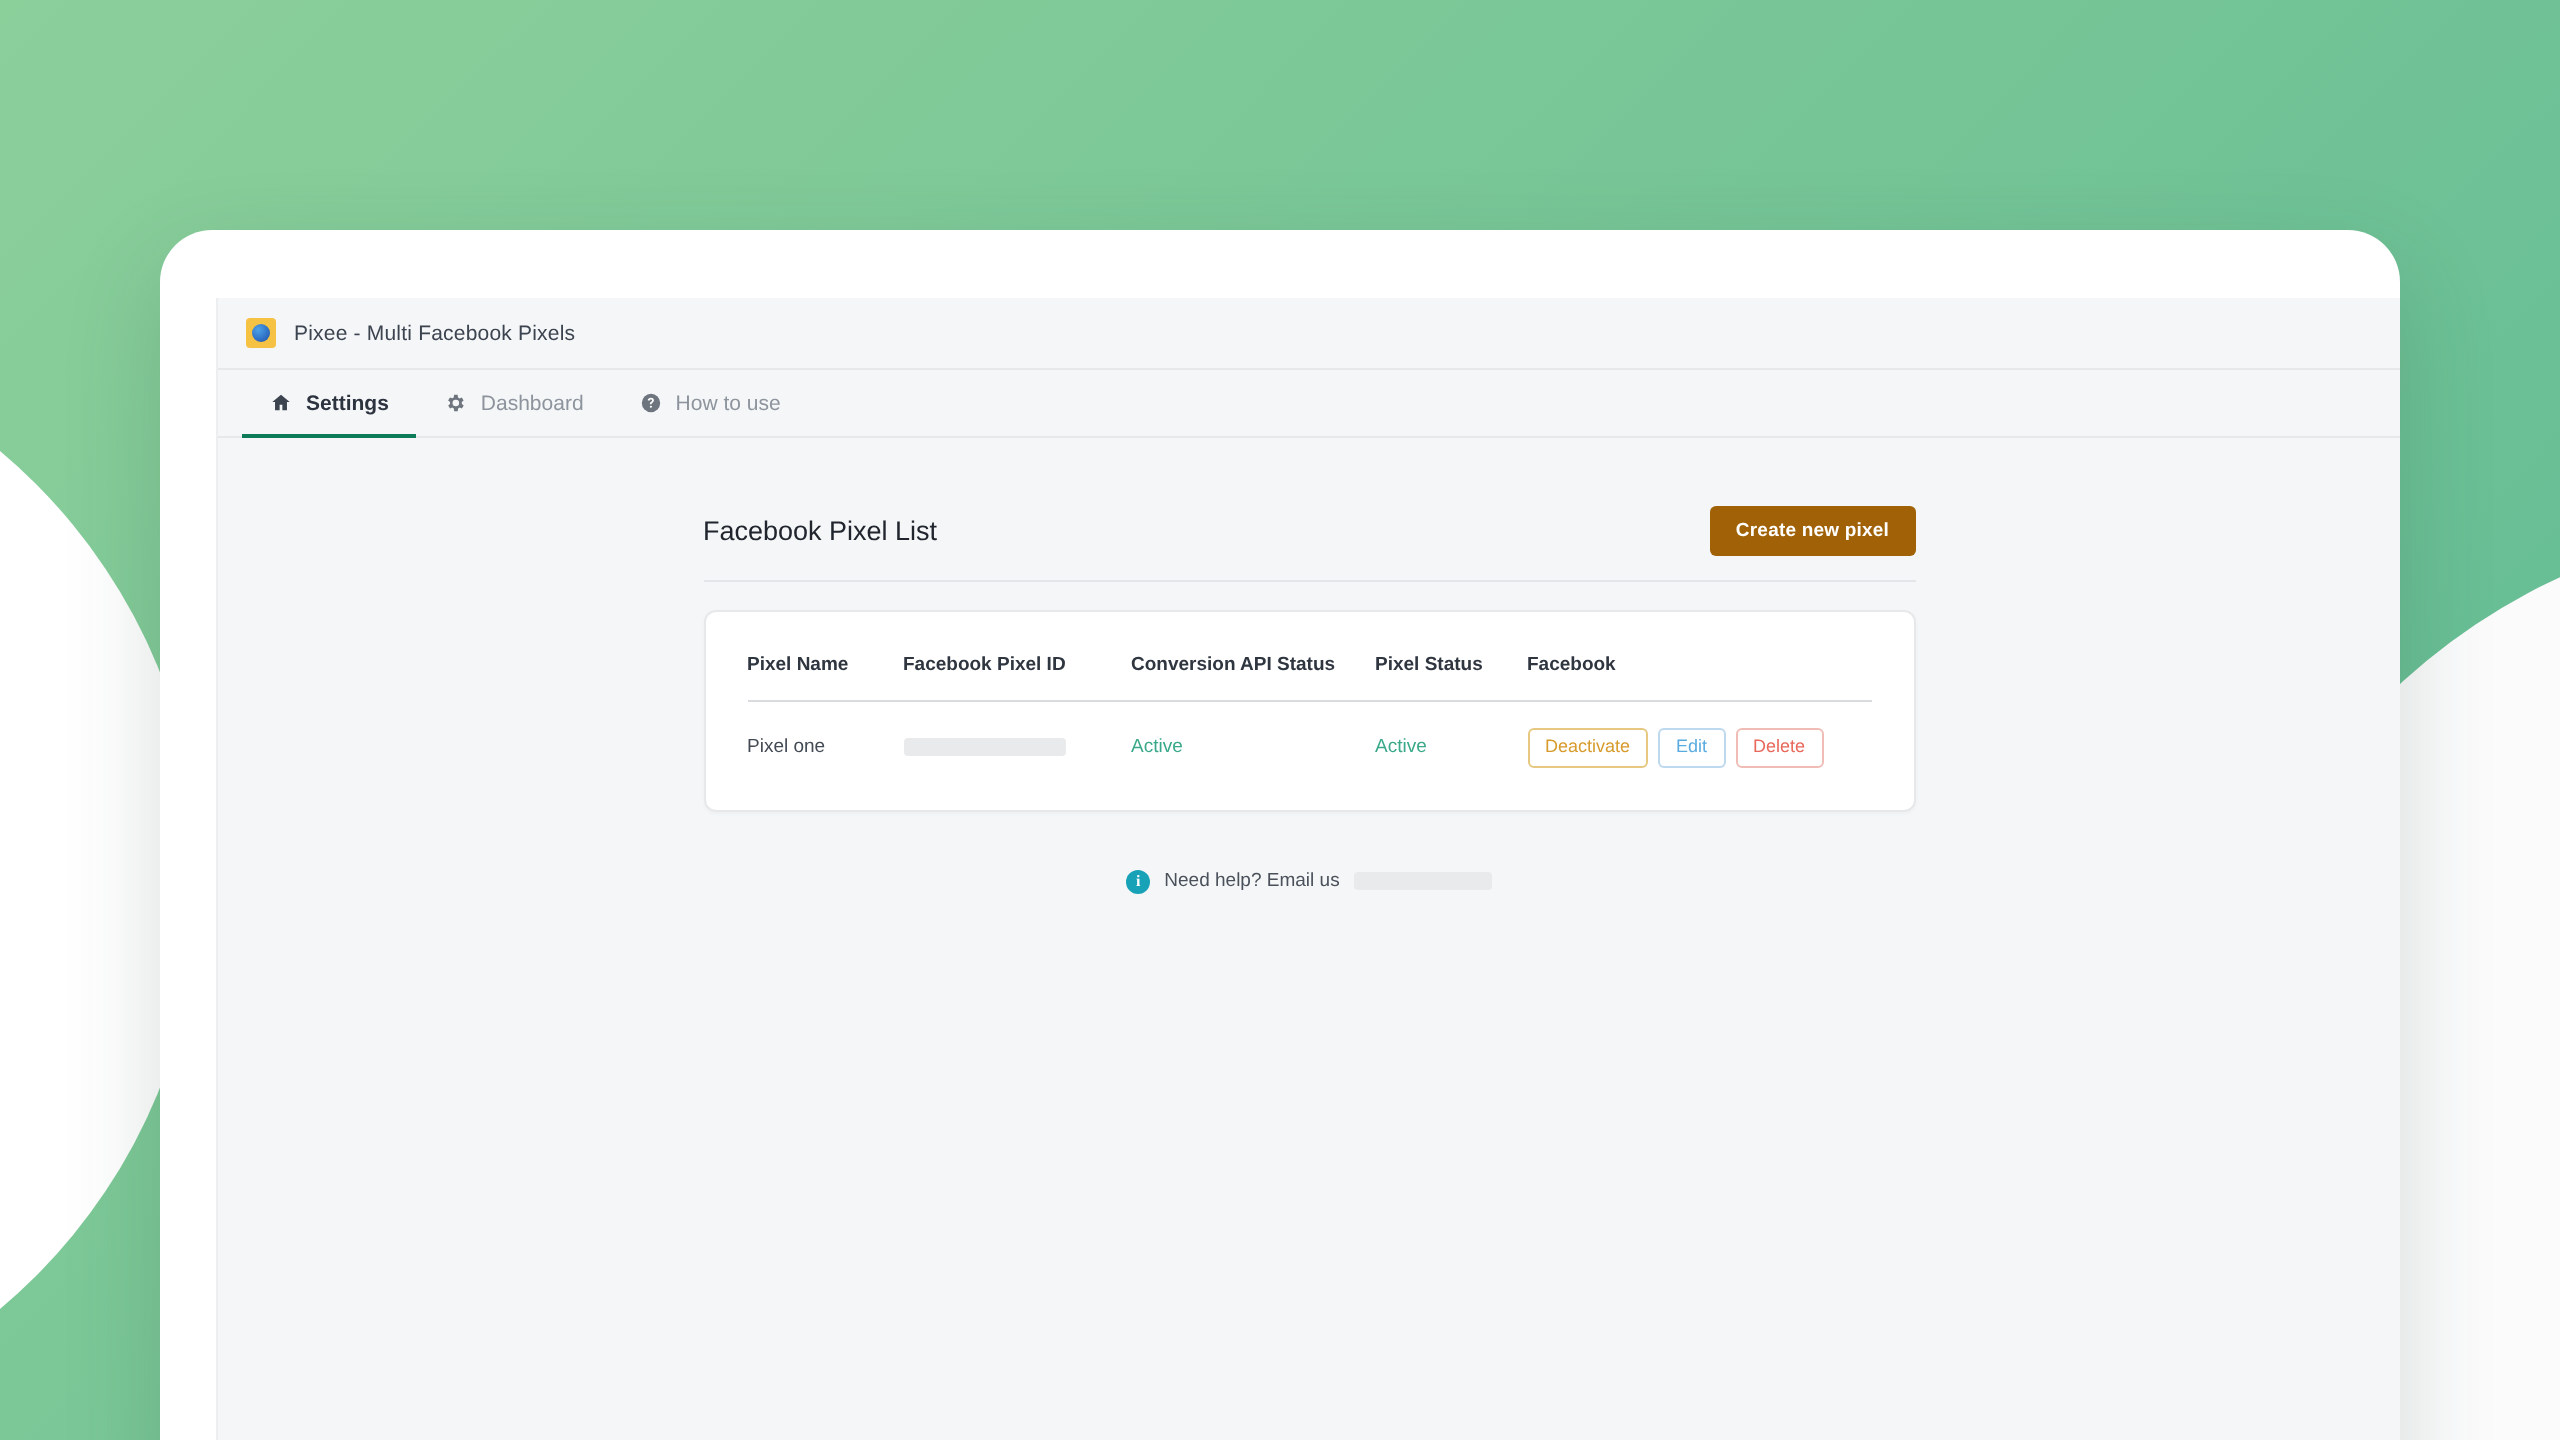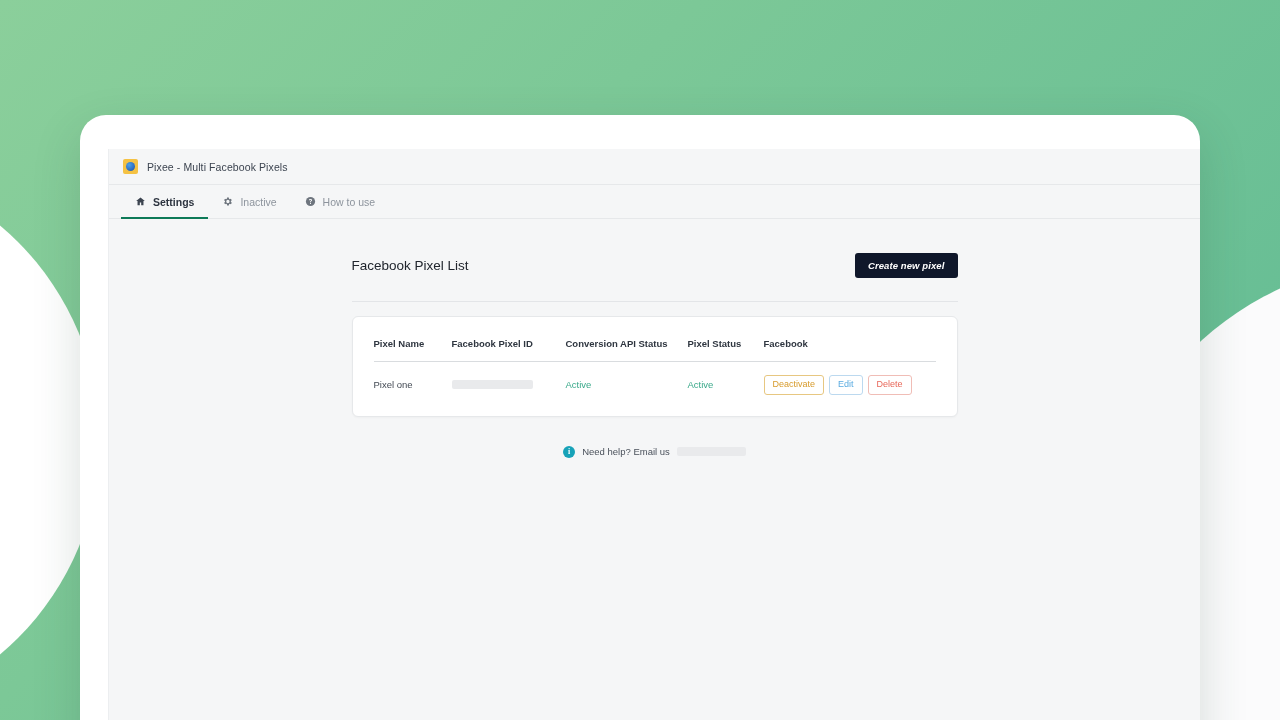--- a/index.html
+++ b/index.html
@@ -135,41 +135,40 @@
     width: 606px;
     margin: 0 auto;
     padding-top: 33px;
   }
 
   
   #page-head {
     display: flex;
     align-items: center;
     justify-content: space-between;
-    padding-bottom: 23px;
+    padding-bottom: 12px;
     border-bottom: 1px solid #e3e5e8;
     gap: 40px;
   }
   #page-title {
     font-size: 13.5px;
     color: #21262e;
     font-weight: 400;
   }
   #create-btn {
-    background: #0f172a;
+    background: #a16207;
     color: #ffffff;
     font-size: 9.5px;
     font-weight: 700;
     border: none;
     border-radius: 3px;
     padding: 7px 13px;
     cursor: pointer;
     font-family: inherit;
     letter-spacing: .1px;
-    font-style: italic;
   }
 
   
   #pixel-card {
     margin-top: 14px;
     background: #ffffff;
     border: 1px solid #e6e8ea;
     border-radius: 6px;
     padding: 0 21px;
     box-shadow: 0 1px 2px rgba(20,30,40,.03);
@@ -286,21 +285,21 @@
         </span>
         <span>Settings</span>
       </div>
 
       <div class="tab">
         <span class="tico">
           <svg width="11" height="11" viewBox="0 0 24 24" fill="#6e757e">
             <path d="M19.4 13a7.8 7.8 0 0 0 0-2l2-1.6-2-3.4-2.4 1a7.6 7.6 0 0 0-1.7-1L14.9 3h-3.9l-.4 2.9a7.6 7.6 0 0 0-1.7 1l-2.4-1-2 3.4L6.6 11a7.8 7.8 0 0 0 0 2l-2 1.6 2 3.4 2.4-1c.5.4 1.1.8 1.7 1l.4 2.9h3.9l.4-2.9c.6-.2 1.2-.6 1.7-1l2.4 1 2-3.4-2-1.6zM12.9 15.6a3.6 3.6 0 1 1 0-7.2 3.6 3.6 0 0 1 0 7.2z"></path>
           </svg>
         </span>
-        <span>Inactive</span>
+        <span>Dashboard</span>
       </div>
 
       <div class="tab">
         <span class="tico">
           <svg width="11" height="11" viewBox="0 0 24 24">
             <circle cx="12" cy="12" r="10" fill="#6e757e"></circle>
             <path d="M12 6.3c-2 0-3.3 1.1-3.6 2.8l1.9.4c.2-.9.8-1.4 1.6-1.4.8 0 1.3.4 1.3 1.1 0 .6-.3.9-1.1 1.5-.9.6-1.3 1.2-1.3 2.2v.5h1.9v-.4c0-.6.2-.9 1-1.4 1-.7 1.5-1.3 1.5-2.5 0-1.7-1.3-2.8-3.2-2.8zm-.1 8.6a1.2 1.2 0 1 0 0 2.4 1.2 1.2 0 0 0 0-2.4z" fill="#ffffff"></path>
           </svg>
         </span>
         <span>How to use</span>

